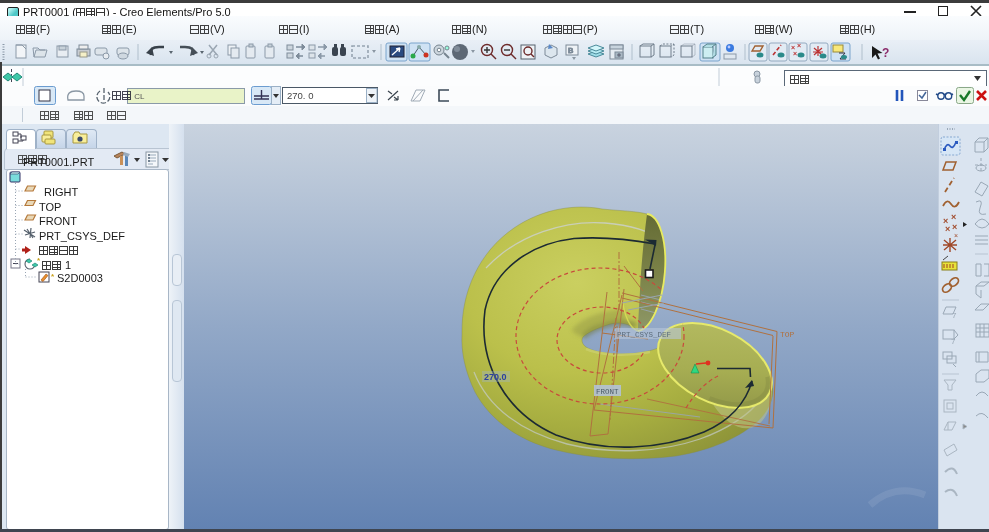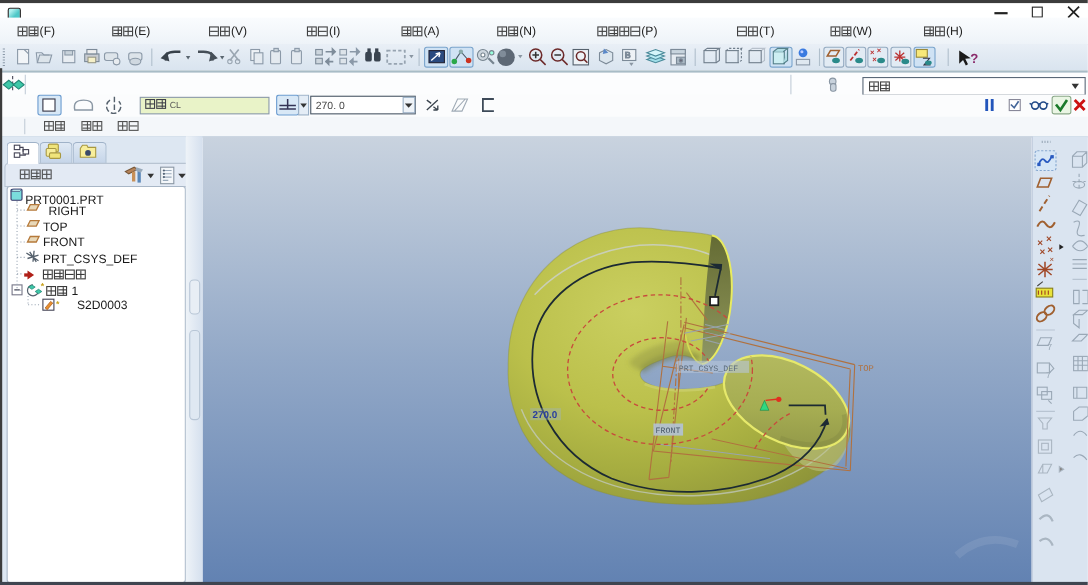--- a/index.html
+++ b/index.html
@@ -40,20 +40,21 @@
 #rtb{left:938px;top:124px;width:51px;height:406px;background:#dae4f0;border-left:1px solid #c2cede;}
 
 #bleft{left:0;top:62px;width:2px;height:470px;background:#3c3c3c;}
 #bbot{left:0;top:529px;width:989px;height:3px;background:#3f4550;}
 </style></head>
 <body>
 <div id="win">
   <div class="abs" id="titletop"></div>
   <div class="abs" id="titlebar">
     <div class="abs" id="title-ic"></div>
+    <div class="abs" id="title-tx">PRT0001 (<span style="color:#111"><span class="cjk"></span><span class="cjk v2"></span><span class="cjk v3"></span></span>) - Creo Elements/Pro 5.0</div>
     <div class="abs" style="left:904px;top:8px;width:12px;height:2px;background:#222"></div>
     <div class="abs" style="left:938px;top:3px;width:8px;height:8px;border:1.6px solid #222"></div>
     <svg class="abs" style="left:970px;top:2px" width="12" height="12">
         <path d="M1,1 L11,11 M11,1 L1,11" stroke="#222" stroke-width="1.6"></path>
       </svg>
   </div>
   <div class="abs" id="menubar">
     <span class="mi" style="left:16px"><span class="cjk"></span><span class="cjk v2"></span>(F)</span>
     <span class="mi" style="left:102px"><span class="cjk v2"></span><span class="cjk"></span>(E)</span>
     <span class="mi" style="left:190px"><span class="cjk v3"></span><span class="cjk"></span>(V)</span>
@@ -278,21 +279,21 @@
         <path d="M919 9l3 3 4-6" stroke="#469" fill="none" stroke-width="1.5"></path>
     <g stroke="#224a88" fill="none" stroke-width="1.4">
           <circle cx="941" cy="10" r="3.2"></circle>
           <circle cx="948.5" cy="10" r="3.2"></circle>
           <path d="M944 9q1 -1.5 2 0M936 8l2 1M953 8l-2 1"></path>
         </g>
     <rect x="956.5" y="1.5" width="17" height="16" rx="2" fill="#eaf6e4" stroke="#8aa888"></rect>
     <path d="M960 9l4 5 6-9" stroke="#1a7a2a" stroke-width="2.4" fill="none"></path>
     <path d="M977 5l9 9M986 5l-9 9" stroke="#cc1111" stroke-width="2.6"></path>
   </svg>
-  <span class="abs" style="left:132px;top:4px;font-size:10px;color:#223"><span class="cjk"></span><span class="cjk v2"></span><span style="font-size:8px;color:#555">&nbsp;CL</span></span>
+  <span class="abs" style="left:112px;top:4px;font-size:10px;color:#223"><span class="cjk"></span><span class="cjk v2"></span><span style="font-size:8px;color:#555">&nbsp;CL</span></span>
   </div>
   <div class="abs" id="tabsrow">
     <div class="abs" style="left:22px;top:2px;width:1px;height:14px;background:#c2cdd8"></div>
     <span class="dtab" style="left:40px"><span class="cjk"></span><span class="cjk v2"></span></span>
     <span class="dtab" style="left:74px"><span class="cjk v2"></span><span class="cjk"></span></span>
     <span class="dtab" style="left:107px"><span class="cjk"></span><span class="cjk v3"></span></span>
   </div>
   <div class="abs" id="lpanel">
     <div class="abs ltab" style="left:6px;width:28px;background:#fff;border-color:#9fb2c8;z-index:3"></div>
     <div class="abs ltab" style="left:36px;width:28px;background:linear-gradient(#dfe9f4,#c4d4e8);"></div>
@@ -342,28 +343,28 @@
           <rect x="0" y="0" width="10" height="10" fill="#fff" stroke="#445"></rect>
           <path d="M2 8l5-6 2 1.5-5 6z" fill="#e89030" stroke="#a05010" stroke-width=".6"></path>
         </g>
       <text x="51" y="155" font-size="8" fill="#c8a018" font-weight="bold" font-family="Liberation Sans">*</text>
 
       <g stroke="#9aa6b4" stroke-dasharray="1,2">
           <path d="M15.5 59v81M15.5 140h6M25.5 145v8M25.5 153h10"></path>
           <path d="M15.5 67h7M15.5 81.5h7M15.5 96h7M15.5 110h7M15.5 125h4"></path>
         </g>
     </svg>
-    <span class="ti" style="left:23px;top:52px">PRT0001.PRT</span>
+    <span class="ti" style="left:23px;top:32px">PRT0001.PRT</span>
     <span class="ti" style="left:44px;top:62px">RIGHT</span>
     <span class="ti" style="left:39px;top:76.5px">TOP</span>
     <span class="ti" style="left:39px;top:91px">FRONT</span>
     <span class="ti" style="left:39px;top:105.5px">PRT_CSYS_DEF</span>
     <span class="ti" style="left:39px;top:120px"><span class="cjk"></span><span class="cjk v2"></span><span class="cjk v3"></span><span class="cjk"></span></span>
     <span class="ti" style="left:42px;top:134.5px"><span class="cjk"></span><span class="cjk v2"></span> 1</span>
-    <span class="ti" style="left:70px;top:147.5px">S2D0003</span>
+    <span class="ti" style="left:57px;top:147.5px">S2D0003</span>
     <svg class="abs" width="60" height="20" style="left:112px;top:26px">
       <path d="M2 6l8-4 3 2-8 4z" fill="#b8845a" stroke="#7a5a3a"></path>
         <rect x="8" y="6" width="3" height="9" fill="#c89058"></rect>
         <rect x="13" y="4" width="3" height="12" fill="#5a87b8"></rect>
         <path d="M12 2l6 2-2 3-5-2z" fill="#99aabb"></path>
       <path d="M22 8l6 0-3 4z" fill="#333"></path>
       <rect x="34" y="2" width="12" height="15" fill="#f4f7fa" stroke="#8a97a4"></rect>
         <path d="M36 5h8M36 8h8M36 11h8M36 14h5" stroke="#9ab" stroke-width="1"></path>
         <circle cx="37" cy="5" r="1" fill="#567"></circle>
         <circle cx="37" cy="8" r="1" fill="#567"></circle>

